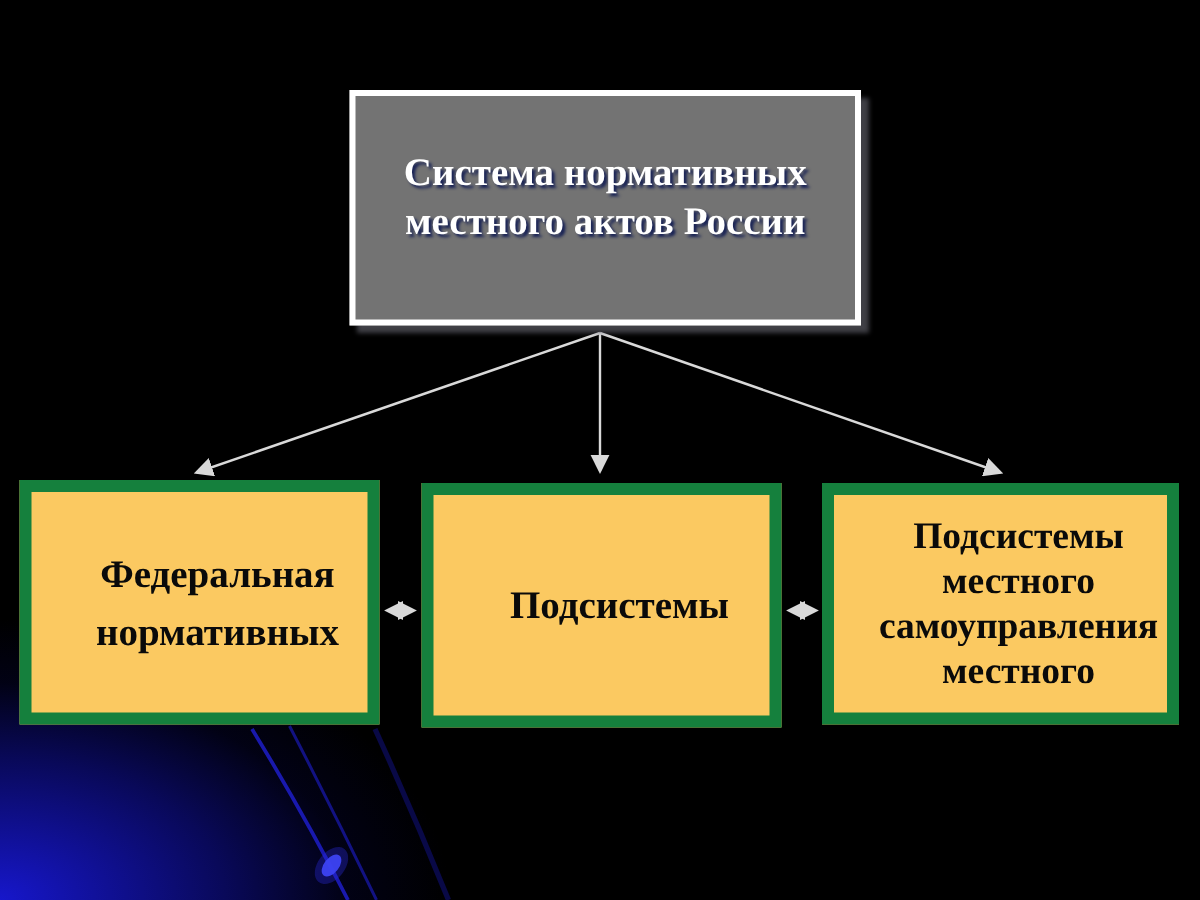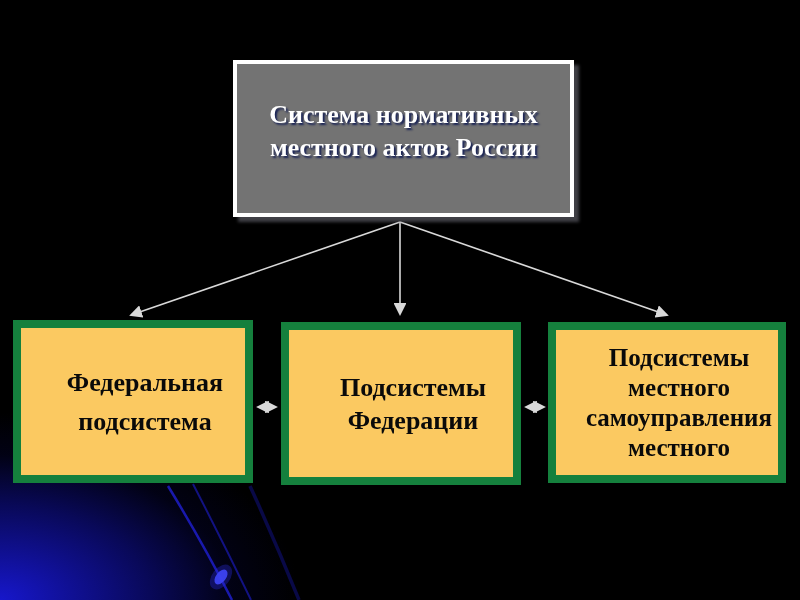--- a/index.html
+++ b/index.html
@@ -123,26 +123,25 @@
     </g>
   </svg>
 
   <div class="box box-root">
     <span class="line">Система нормативных</span>
     <span class="line">местного актов России</span>
   </div>
 
   <div class="box box-child box-federal">
     <span class="line">Федеральная</span>
-    <span class="line">подсистема</span>
+    <span class="line">нормативных</span>
   </div>
 
   <div class="box box-child box-subjects">
     <span class="line">Подсистемы</span>
-    <span class="line">Федерации</span>
   </div>
 
   <div class="box box-child box-local">
     <span class="line">Подсистемы</span>
     <span class="line">местного</span>
     <span class="line">самоуправления</span>
     <span class="line">местного</span>
   </div>
 
 </div>

